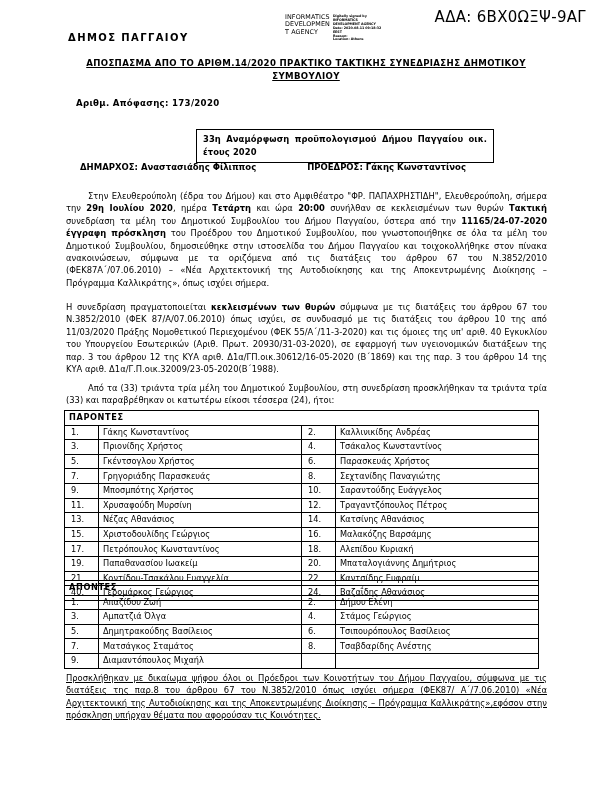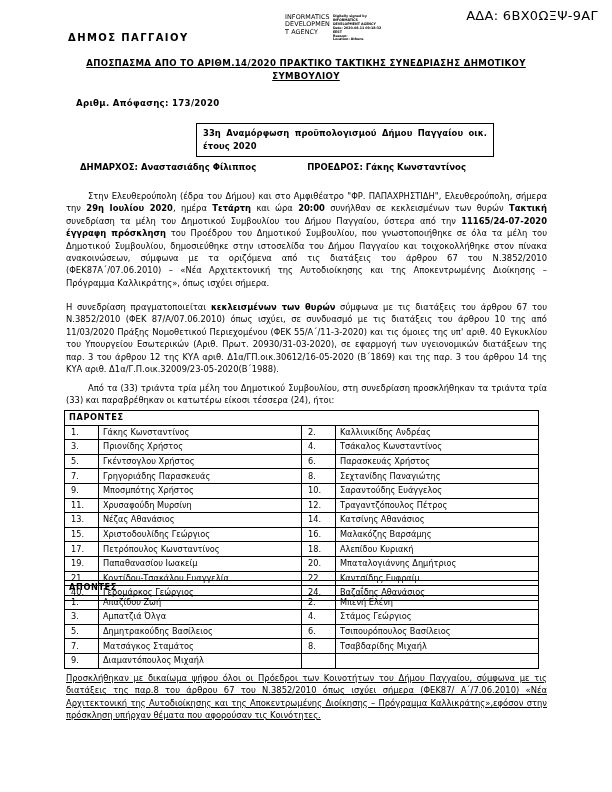--- a/index.html
+++ b/index.html
@@ -18,22 +18,22 @@
     height: 792px;
     background: #ffffff;
     overflow: hidden;
     box-sizing: border-box;
   }
 
   
   .ada-line {
     position: absolute;
     top: 8px;
-    right: 14px;
-    font-size: 13px;
+    right: 26px;
+    font-size: 15px;
     letter-spacing: 0.3px;
     white-space: nowrap;
   }
   .municipality {
     position: absolute;
     top: 32px;
     left: 68px;
     font-size: 10px;
     font-weight: bold;
     letter-spacing: 1.4px;
@@ -87,21 +87,21 @@
     left: 76px;
     font-size: 8.6px;
     font-weight: bold;
     letter-spacing: 0.3px;
     white-space: nowrap;
   }
 
   
   .subject-box {
     position: absolute;
-    top: 123px;
+    top: 129px;
     left: 196px;
     width: 298px;
     border: 1.4px solid #000;
     padding: 3px 6px 4px 6px;
     box-sizing: border-box;
   }
   .subject-box .subject-text {
     font-size: 8.4px;
     font-weight: bold;
     line-height: 12.5px;
@@ -325,39 +325,39 @@
         <col class="c-name">
     </colgroup>
     <tbody>
       <tr>
         <td class="sec-head" colspan="4">ΑΠΟΝΤΕΣ</td>
       </tr>
     <tr>
           <td class="num">1.</td>
           <td class="">Απαζίδου Ζωή</td>
           <td class="num">2.</td>
-          <td class="">Μπενή Ελένη</td>
+          <td class="">Δήμου Ελένη</td>
         </tr>
         <tr>
           <td class="num">3.</td>
           <td class="">Αμπατζιά Όλγα</td>
           <td class="num">4.</td>
           <td class="">Στάμος Γεώργιος</td>
         </tr>
         <tr>
           <td class="num">5.</td>
           <td class="">Δημητρακούδης Βασίλειος</td>
           <td class="num">6.</td>
           <td class="">Τσιπουρόπουλος Βασίλειος</td>
         </tr>
         <tr>
           <td class="num">7.</td>
           <td class="">Ματσάγκος Σταμάτος</td>
           <td class="num">8.</td>
-          <td class="">Τσαβδαρίδης Μιχαήλ</td>
+          <td class="">Τσαβδαρίδης Ανέστης</td>
         </tr>
         <tr>
           <td class="num">9.</td>
           <td class="">Διαμαντόπουλος Μιχαήλ</td>
           <td class="num empty"></td>
           <td class=" empty"></td>
         </tr>
       </tbody>
   </table>
 

